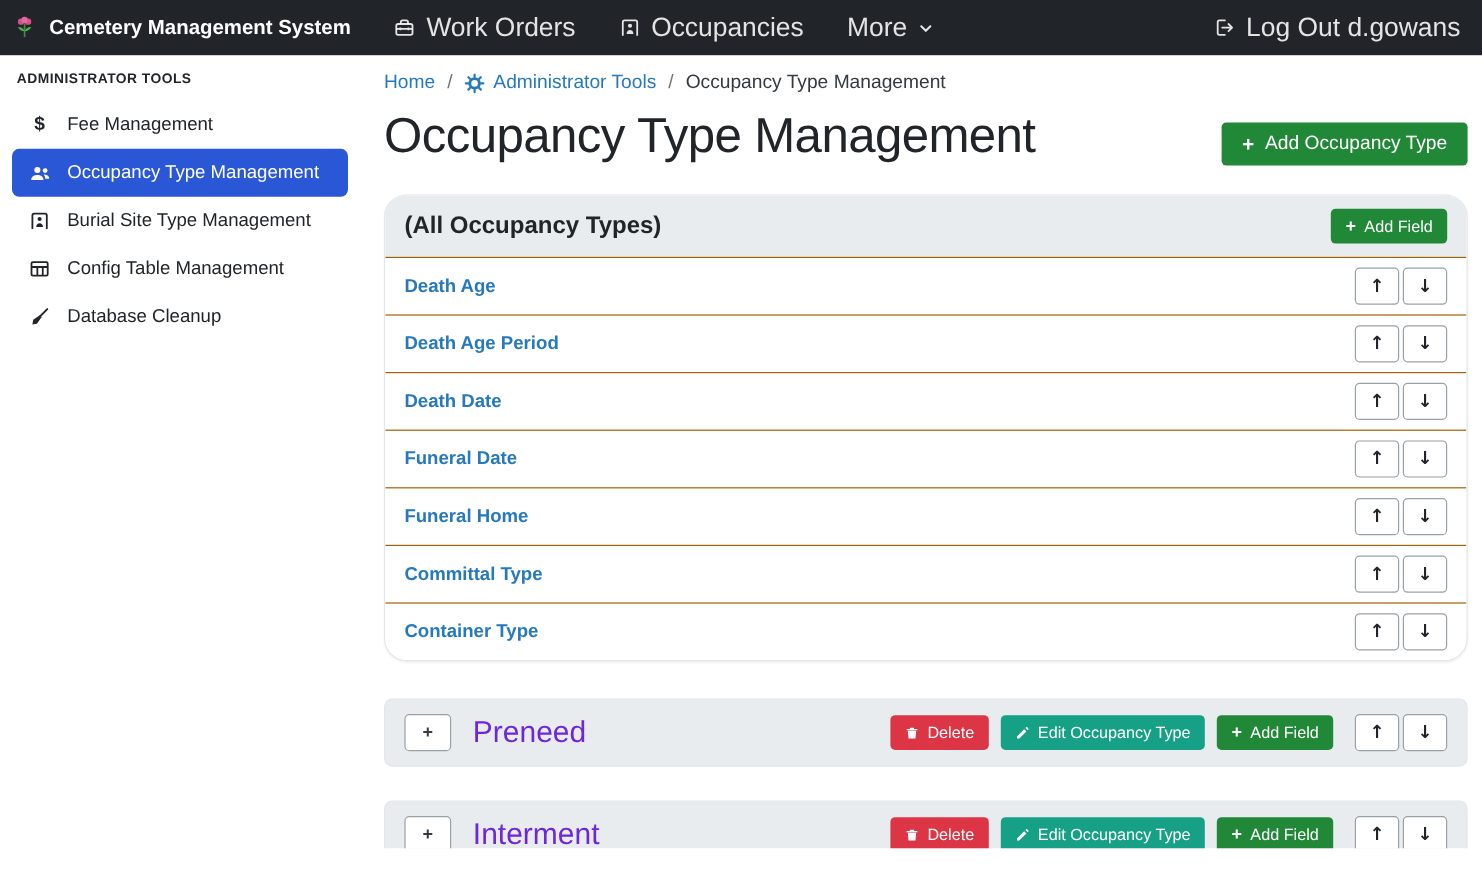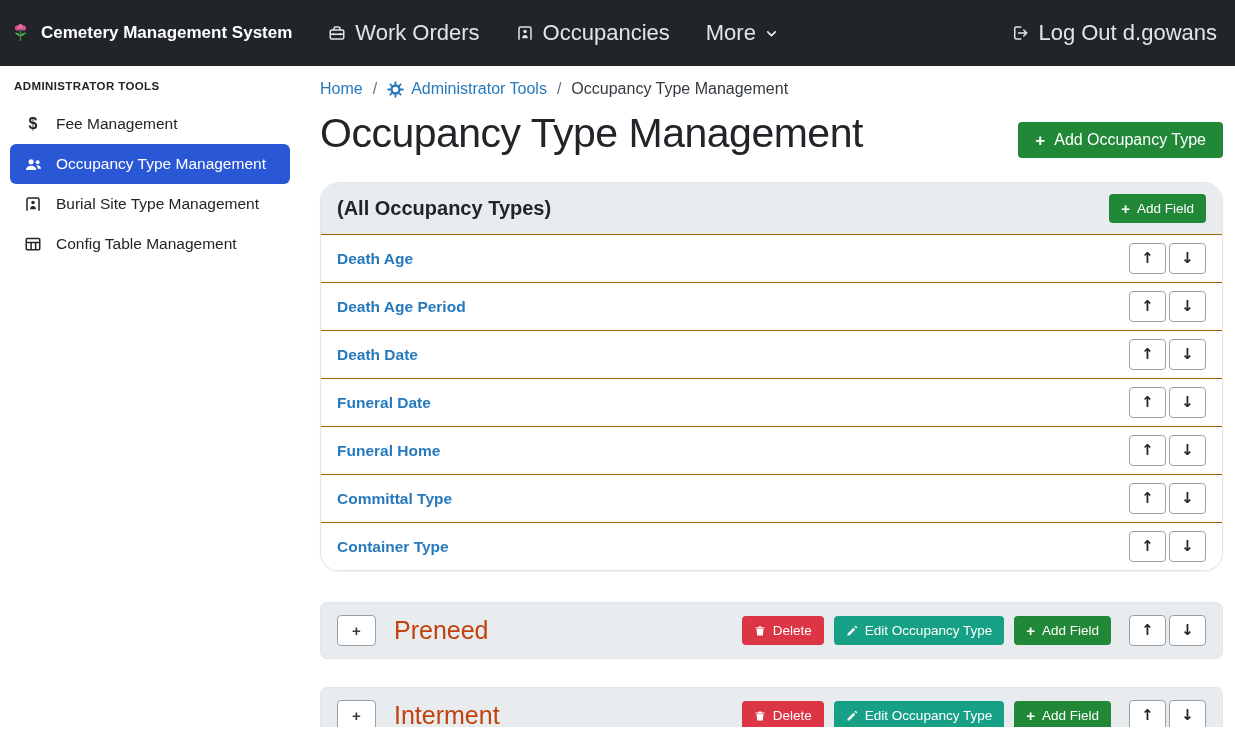--- a/index.html
+++ b/index.html
@@ -5,21 +5,21 @@
   * { box-sizing: border-box; }
   html,body { margin:0; padding:0; }
   body {
     width:1235px; height:738px; overflow:hidden;
     font-family:"Liberation Sans","DejaVu Sans",sans-serif;
     color:#212529; background:#fff;
   }
   .icon { display:inline-flex; align-items:center; justify-content:center; line-height:0; }
 
   
-  .topnav { height:66px; background:#212529; display:flex; align-items:center; padding:0 18px 0 10px; }
+  .topnav { height:46px; background:#212529; display:flex; align-items:center; padding:0 18px 0 10px; }
   .brand { display:flex; align-items:center; gap:10px; color:#fff; font-weight:700; font-size:17px; margin-right:36px; cursor:pointer; }
   .navlink { display:flex; align-items:center; gap:9px; color:rgba(255,255,255,.88); font-size:22px; margin-right:36px; cursor:pointer; }
   .nav-spacer { flex:1; }
   .navlink.logout { margin-right:0; }
 
   
   .layout { display:flex; height:661px; overflow:hidden; }
   .sidebar { flex:0 0 300px; width:300px; padding:14px 10px 0; }
   .sidebar-heading { font-size:11.5px; font-weight:700; letter-spacing:.4px; color:#212529; padding:0 4px 12px; }
   .side-item { display:flex; align-items:center; gap:13px; padding:0 13px; height:40px; border-radius:6px; font-size:15.5px; color:#212529; cursor:pointer; }
@@ -56,21 +56,21 @@
   
   .card { border:1px solid #e2e6ea; border-radius:19px; box-shadow:0 1px 2px rgba(0,0,0,.06); margin-bottom:31px; overflow:hidden; background:#fff; }
   .card-header { background:#e9ecef; padding:11px 16px; display:flex; align-items:center; justify-content:space-between; }
   .card-title { font-size:20px; font-weight:600; color:#212529; }
   .field-row { display:flex; align-items:center; justify-content:space-between; padding:8px 16px; border-top:1px solid #a16207; background:#fff; }
   .field-link { color:#2779bd; font-weight:700; font-size:15.5px; cursor:pointer; }
   .row-actions { display:flex; gap:3px; }
 
   
   .section-card { background:#e9ecef; border:1px solid #e2e6ea; border-radius:7px; padding:12px 16px; display:flex; align-items:center; margin-bottom:28px; }
-  .section-title { flex:1; font-size:25px; font-weight:500; color:#c2410c; }
+  .section-title { flex:1; font-size:25px; font-weight:500; color:#6d28d9; }
   .section-actions { display:flex; align-items:center; gap:10px; }
   .section-actions .row-actions { margin-left:8px; }
 </style>
 </head>
 <body>
 
 <nav class="topnav">
   <a class="brand">
     <span class="icon">
       <svg width="21" height="21" viewBox="0 0 24 24">
@@ -162,20 +162,29 @@
     <div class="side-item">
       <span class="sicon icon">
         <svg width="18" height="18" viewBox="0 0 24 24" fill="none" stroke="currentColor" stroke-width="2">
           <rect x="3" y="4.5" width="18" height="15" rx="1.5"></rect>
           <path d="M3 10h18M9.5 10v9.5M15.5 10v9.5"></path>
         </svg>
       </span>
       <span>Config Table Management</span>
     </div>
 
+    <div class="side-item">
+      <span class="sicon icon">
+        <svg width="18" height="18" viewBox="0 0 24 24">
+          <path d="M20.5 3.5L13 11" stroke="currentColor" stroke-width="2.2" stroke-linecap="round" fill="none"></path>
+          <path d="M12.2 10.2l2.1 2.1L9 19.8 4 20.5l.9-5.1z" fill="currentColor"></path>
+        </svg>
+      </span>
+      <span>Database Cleanup</span>
+    </div>
   </aside>
 
   <main class="main">
 
     <nav class="breadcrumb">
       <a class="crumb-link">
         <span>Home</span>
       </a>
       <span class="crumb-sep">/</span>
       <a class="crumb-link">

